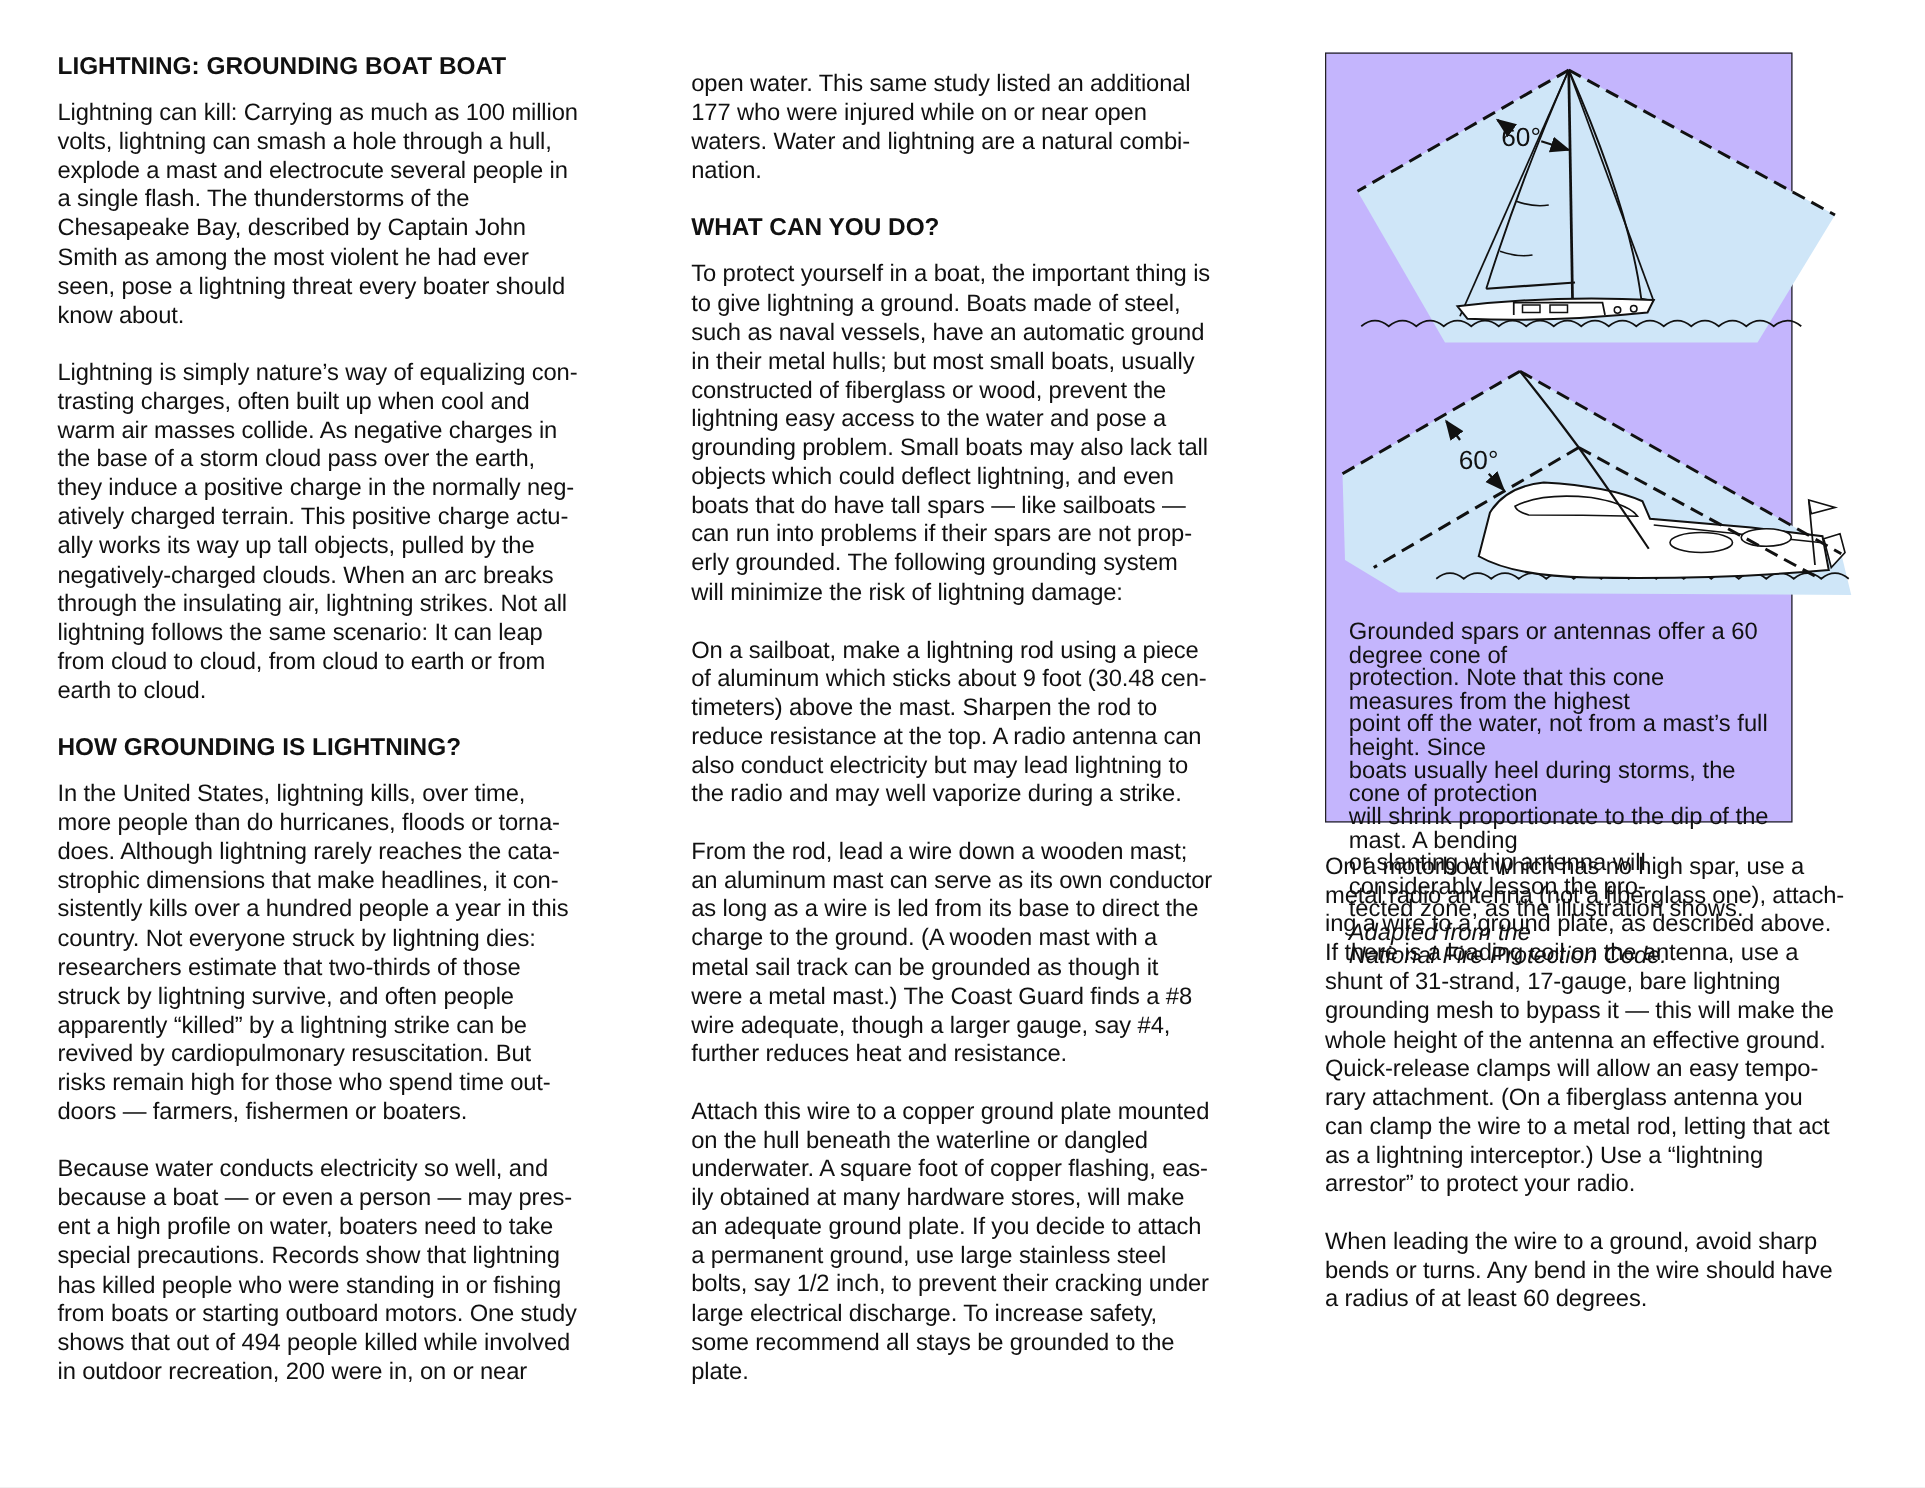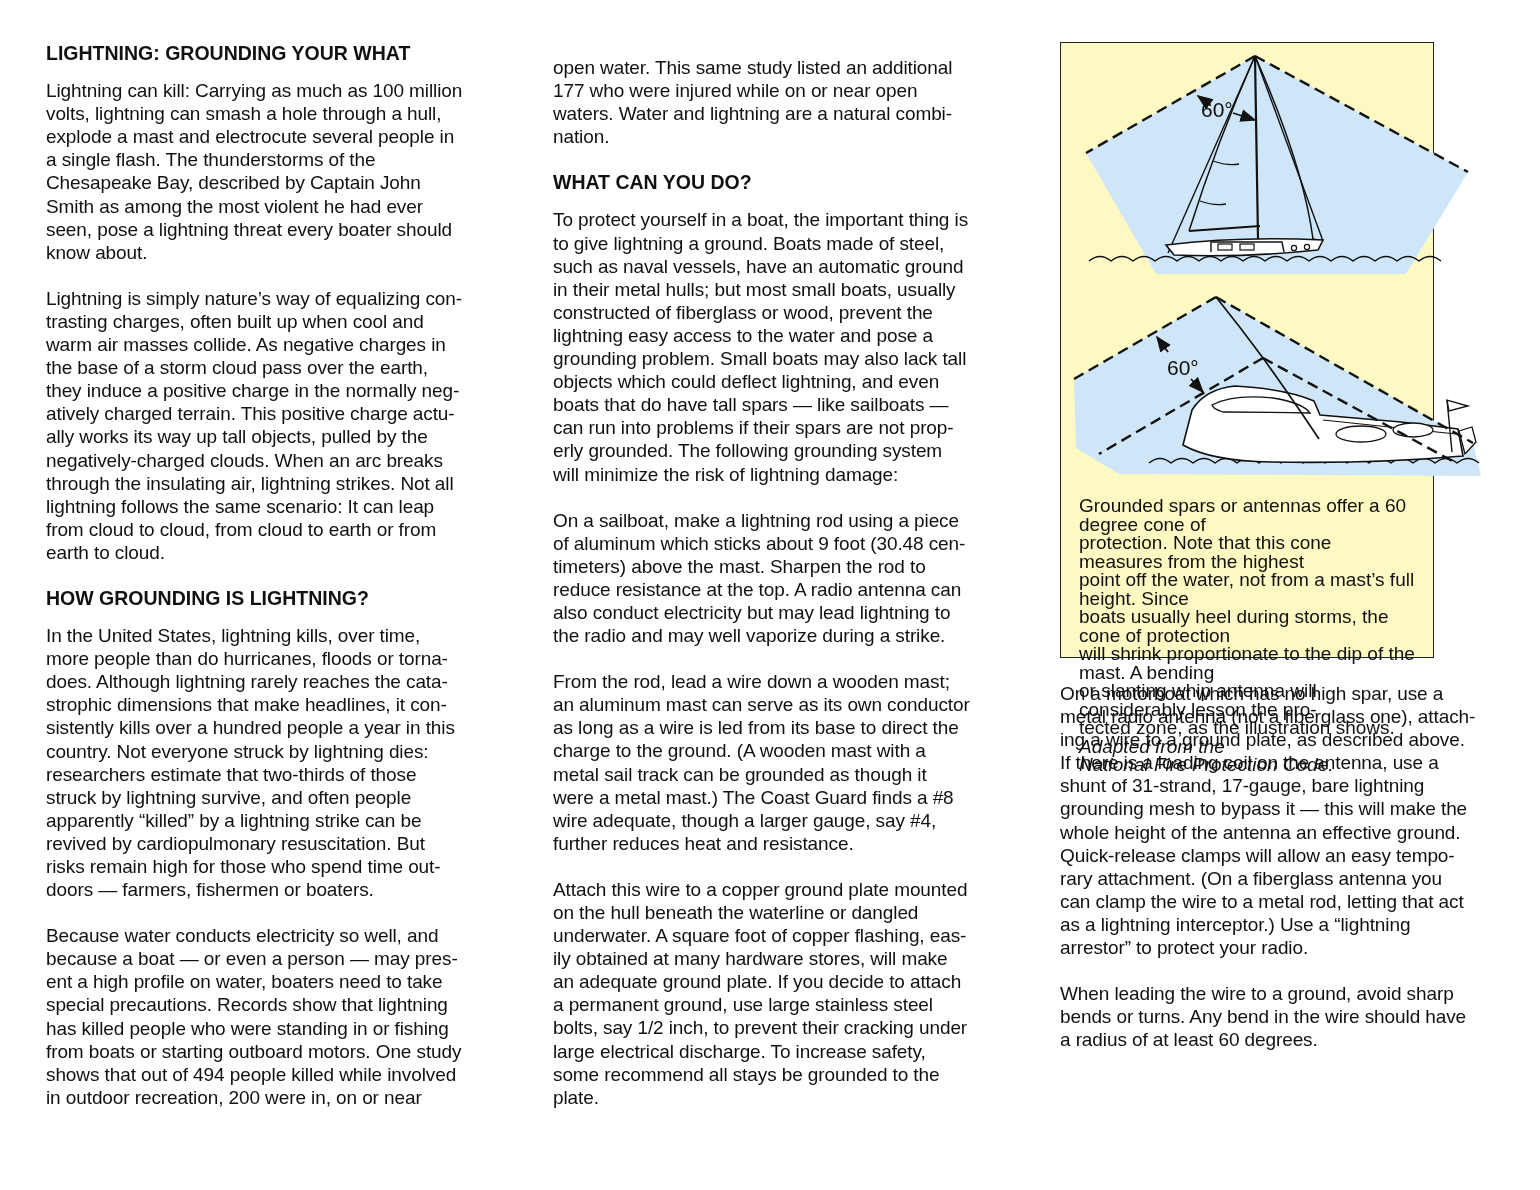--- a/index.html
+++ b/index.html
@@ -29,21 +29,21 @@
     margin:22px 0 14px 0;
     white-space:pre-line;
   }
   .heading.first{margin-top:0;}
   .figure-box{
     box-sizing:border-box;
     width:374px;
     height:616px;
     border:1.6px solid #222222;
     margin:0 0 24px 0;
-    background:#fef9c3;
+    background:#c4b5fd;
   }
   .figure-box svg{display:block;}
   .figure-caption{
     padding:2px 14px 0 18px;
     font-size:19px;
     line-height:18.5px;
     white-space:pre-line;
   }
   .caption-italic{font-style:italic;}
   .angle-text{
@@ -51,21 +51,21 @@
     font-size:21px;
     fill:#111111;
   }
 </style>
 </head>
 <body>
 
 <div class="page">
 
   <div class="col" id="col1">
-    <div class="heading first">LIGHTNING: GROUNDING YOUR WHAT</div>
+    <div class="heading first">LIGHTNING: GROUNDING BOAT BOAT</div>
     <p class="body-text">Lightning can kill: Carrying as much as 100 million
 volts, lightning can smash a hole through a hull,
 explode a mast and electrocute several people in
 a single flash. The thunderstorms of the
 Chesapeake Bay, described by Captain John
 Smith as among the most violent he had ever
 seen, pose a lightning threat every boater should
 know about.</p>
     <p class="body-text">Lightning is simply nature’s way of equalizing con-
 trasting charges, often built up when cool and

